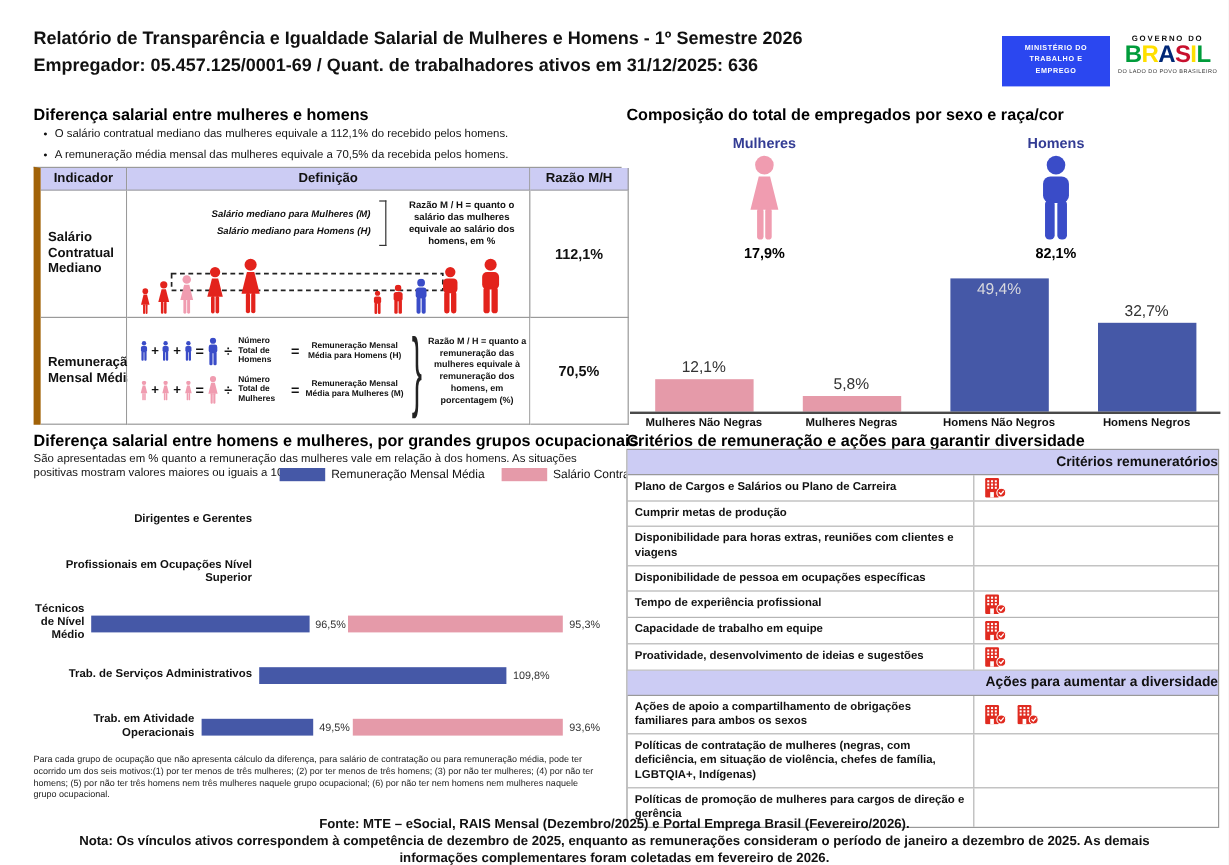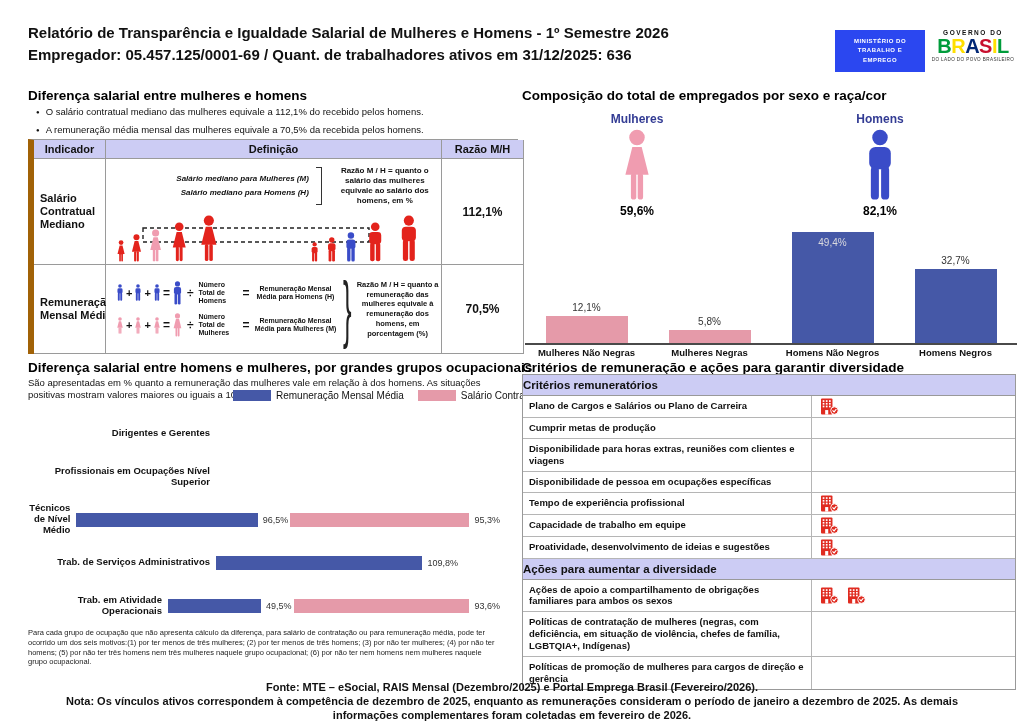--- a/index.html
+++ b/index.html
@@ -69,29 +69,29 @@
   .occ-footnote{position:absolute;left:28px;top:628px;width:474px;font-size:7.5px;line-height:1.3;color:#222;}
 
   
   .comp-block{position:absolute;top:112px;width:120px;display:flex;flex-direction:column;align-items:center;gap:3px;}
   .comp-women{left:577px;} .comp-men{left:820px;}
   .comp-label{font-size:12px;font-weight:bold;color:var(--c-navy);}
   .comp-value{font-size:12px;font-weight:bold;color:#000;}
   .comp-plot{position:absolute;left:525px;top:225px;width:492px;height:118px;display:flex;}
   .cslot{position:relative;width:123px;height:118px;display:flex;align-items:flex-end;justify-content:center;}
   .cbar{width:82px;}
-  .cbar-label{position:absolute;width:100%;text-align:center;font-size:10px;color:#333;}
+  .cbar-label{position:absolute;width:100%;text-align:center;font-size:13px;color:#333;}
   .cbar-label.inside{color:#d9d9de;}
   .comp-axis{position:absolute;left:525px;top:343px;width:492px;height:2px;background:#4a4a4a;}
   .comp-cats{position:absolute;left:525px;top:347px;width:492px;display:flex;}
   .ccat{width:123px;text-align:center;font-size:9.5px;font-weight:bold;}
 
   
   .crit-table{position:absolute;left:522px;top:374px;width:494px;border:1px solid #999;background:#fff;}
-  .crit-header{background:var(--c-header-bg);font-weight:bold;font-size:11.5px;text-align:left;padding:4px 0;border-bottom:1px solid #999;}
+  .crit-header{background:var(--c-header-bg);font-weight:bold;font-size:11.5px;text-align:right;padding:4px 0;border-bottom:1px solid #999;}
   .crit-row{display:grid;grid-template-columns:58.5% 41.5%;border-bottom:1px solid #b5b5b5;min-height:20px;}
   .crit-row:last-child{border-bottom:none;}
   .crit-label{font-size:9.5px;font-weight:bold;padding:4px 6px;line-height:1.25;}
   .crit-icons{border-left:1px solid #b5b5b5;display:flex;gap:8px;align-items:center;padding:2px 8px;}
   .bld{fill:var(--c-bld);}
 
   
   .footer{position:absolute;left:0;right:0;top:681px;text-align:center;font-weight:bold;font-size:11px;line-height:1.25;padding:0 36px;}
 </style>
 </head>
@@ -238,21 +238,21 @@
     </div>
     <div class="gt-cell gt-ratio row2">70,5%</div>
   </div>
 
   <div class="sec-title" style="left:522px;top:88px;">Composição do total de empregados por sexo e raça/cor</div>
   <div class="comp-block comp-women">
     <div class="comp-label">Mulheres</div>
     <svg class="fig fig-pink" width="36" height="72" viewBox="0 0 24 52">
         <use href="#sym-woman"></use>
       </svg>
-    <div class="comp-value">59,6%</div>
+    <div class="comp-value">17,9%</div>
   </div>
   <div class="comp-block comp-men">
     <div class="comp-label">Homens</div>
     <svg class="fig fig-blue" width="36" height="72" viewBox="0 0 24 52">
         <use href="#sym-man"></use>
       </svg>
     <div class="comp-value">82,1%</div>
   </div>
   <div class="comp-plot">
       <div class="cslot">

